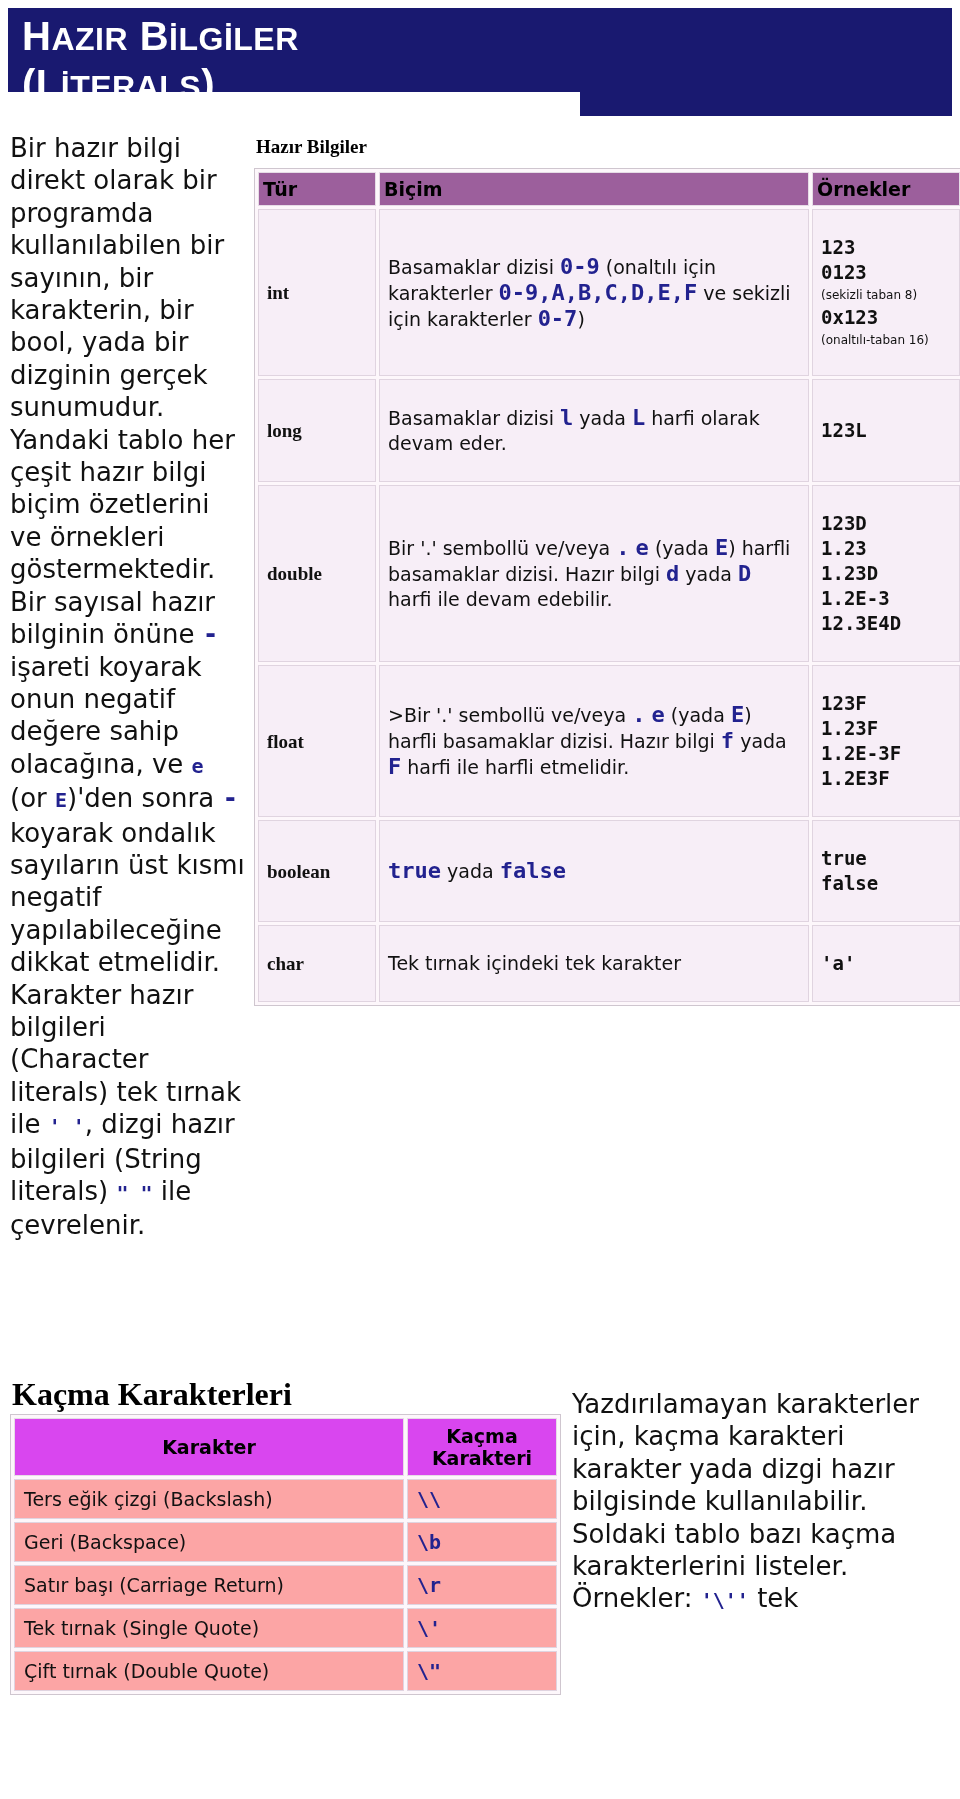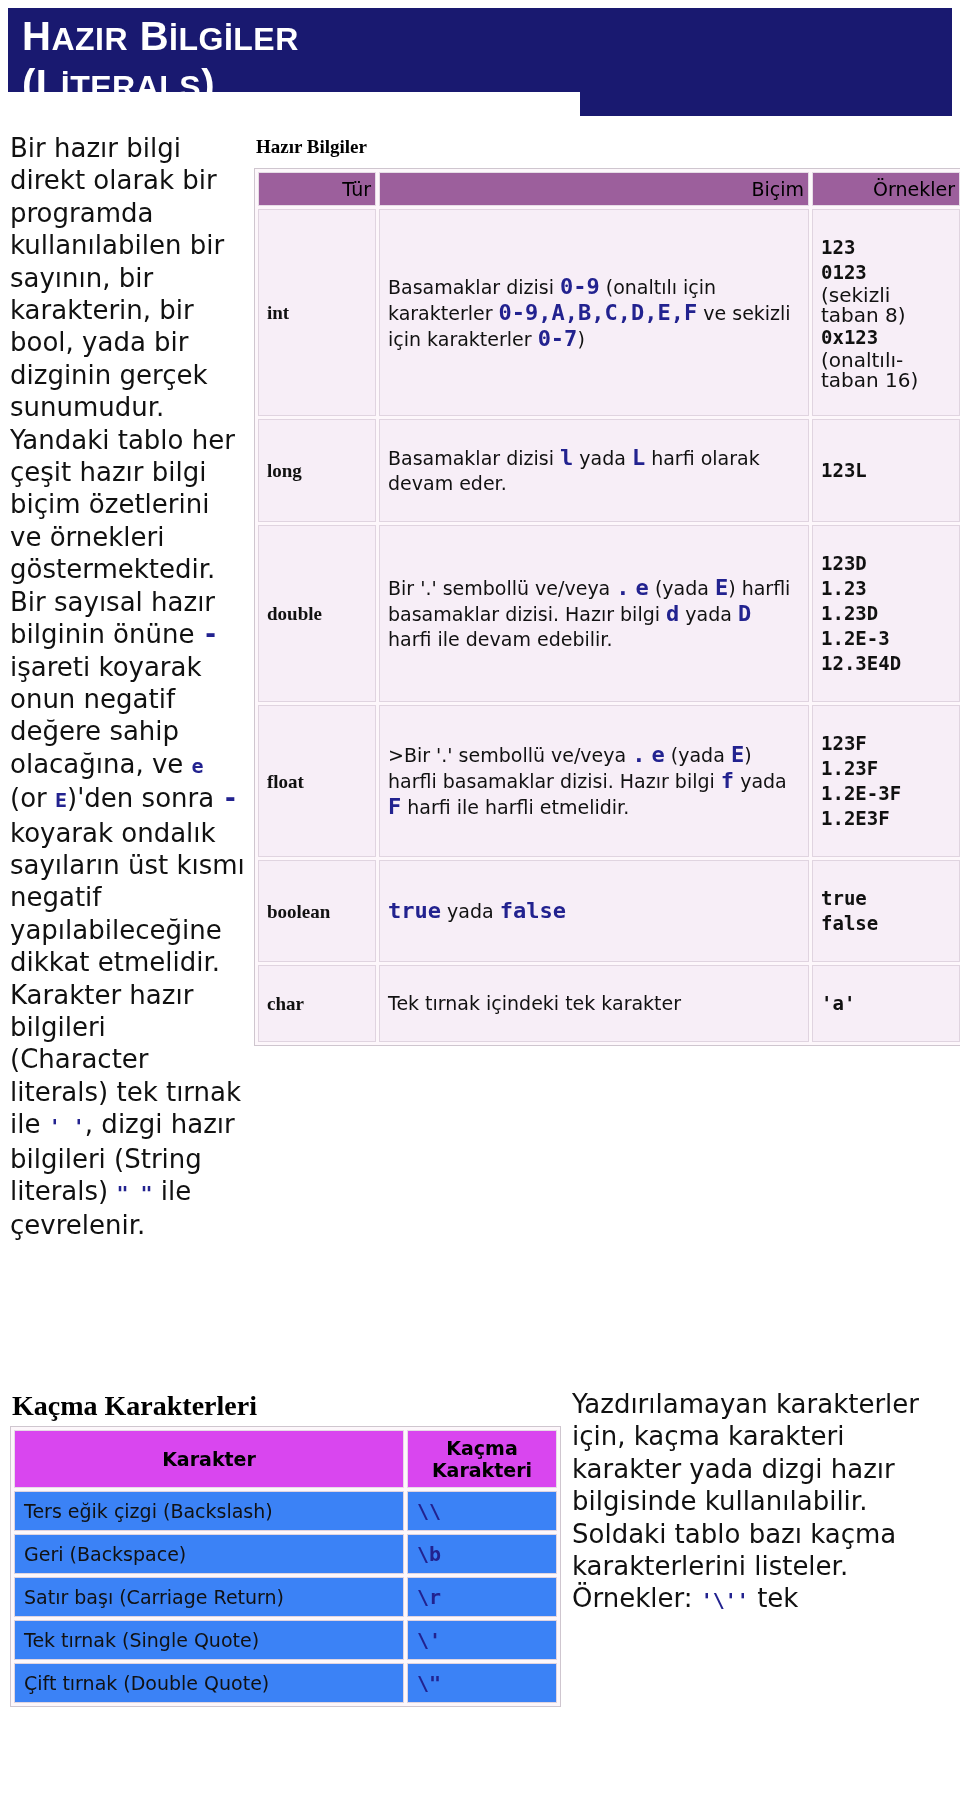--- a/index.html
+++ b/index.html
@@ -74,23 +74,23 @@
     border-spacing:3px;
     width:700px;
     background:#fdf7fb;
     border:1px solid #cfc6cf;
     table-layout:fixed;
   }
   table.lt th{
     background:#9c5f9c;
     color:#000000;
     font-family:"DejaVu Sans", sans-serif;
-    font-weight:normal;
-    font-size:19px;
-    text-align:right;
+    font-weight:bold;
+    font-size:19px;
+    text-align:left;
     padding:5px 4px;
     border:1px solid #e6dce6;
   }
   table.lt td{
     background:#f7eef7;
     border:1px solid #e0d4e0;
     vertical-align:middle;
     padding:25px 8px;
     font-size:19px;
     line-height:25px;
@@ -110,57 +110,57 @@
     color:#22228f;
     font-size:20px;
     line-height:25px;
     vertical-align:top;
     padding-top:9px;
   }
   td.excell .note{
     font-family:"DejaVu Sans", sans-serif;
     font-weight:normal;
     color:#111;
-    font-size:20px;
+    font-size:12px;
     line-height:20px;
   }
   td.exmid{ vertical-align:middle; }
   td.descell .mono{font-size:22px;}
 
   
   #esc-wrap{
     position:absolute;left:10px;top:1380px;width:548px;
   }
   #esc-caption{
     font-family:"Liberation Serif", serif;
     font-weight:bold;
-    font-size:28px;
+    font-size:32px;
     line-height:28px;
-    margin:12px 0 6px 2px;
+    margin:0 0 6px 2px;
   }
   table.et{
     border-collapse:separate;
     border-spacing:3px;
     width:548px;
     background:#fdf7fb;
     border:1px solid #cfc6cf;
     table-layout:fixed;
   }
   table.et th{
     background:#d946ef;
     color:#000;
     font-family:"DejaVu Sans", sans-serif;
     font-weight:bold;
     font-size:19px;
     text-align:center;
     padding:6px 4px;
     border:1px solid #e6dce6;
   }
   table.et td{
-    background:#3b82f6;
+    background:#fca5a5;
     border:1px solid #e0d4e0;
     font-size:19px;
     line-height:24px;
     padding:7px 9px;
     color:#111;
   }
   table.et td.esc{
     font-family:"DejaVu Sans Mono", monospace;
     font-weight:bold;
     color:#22228f;

